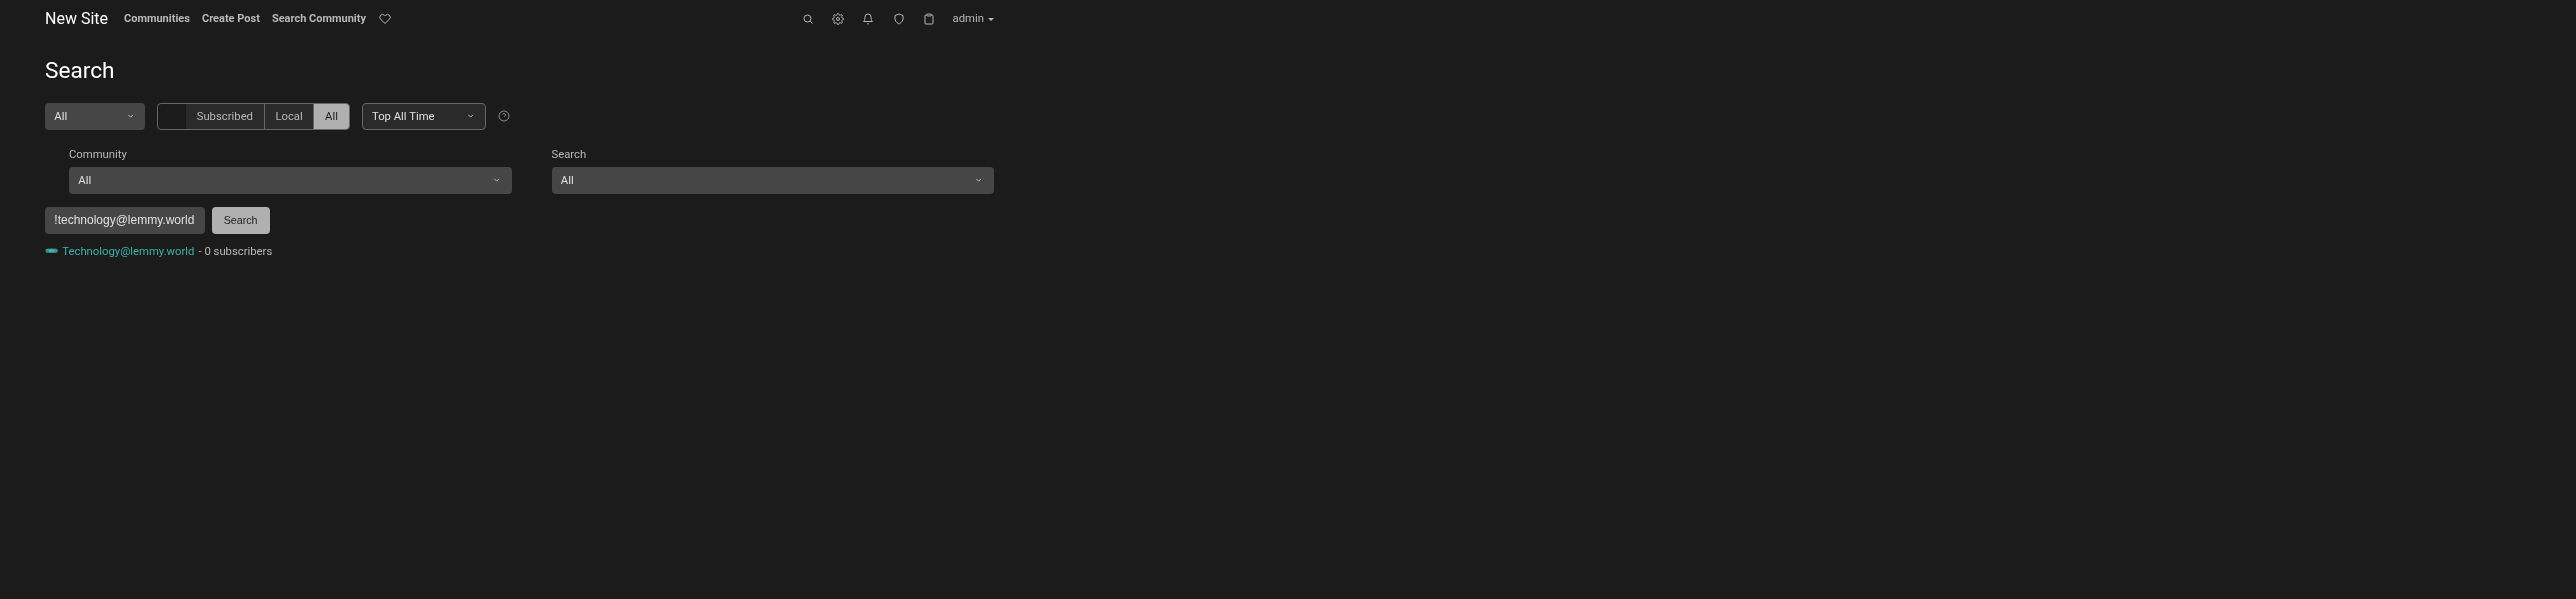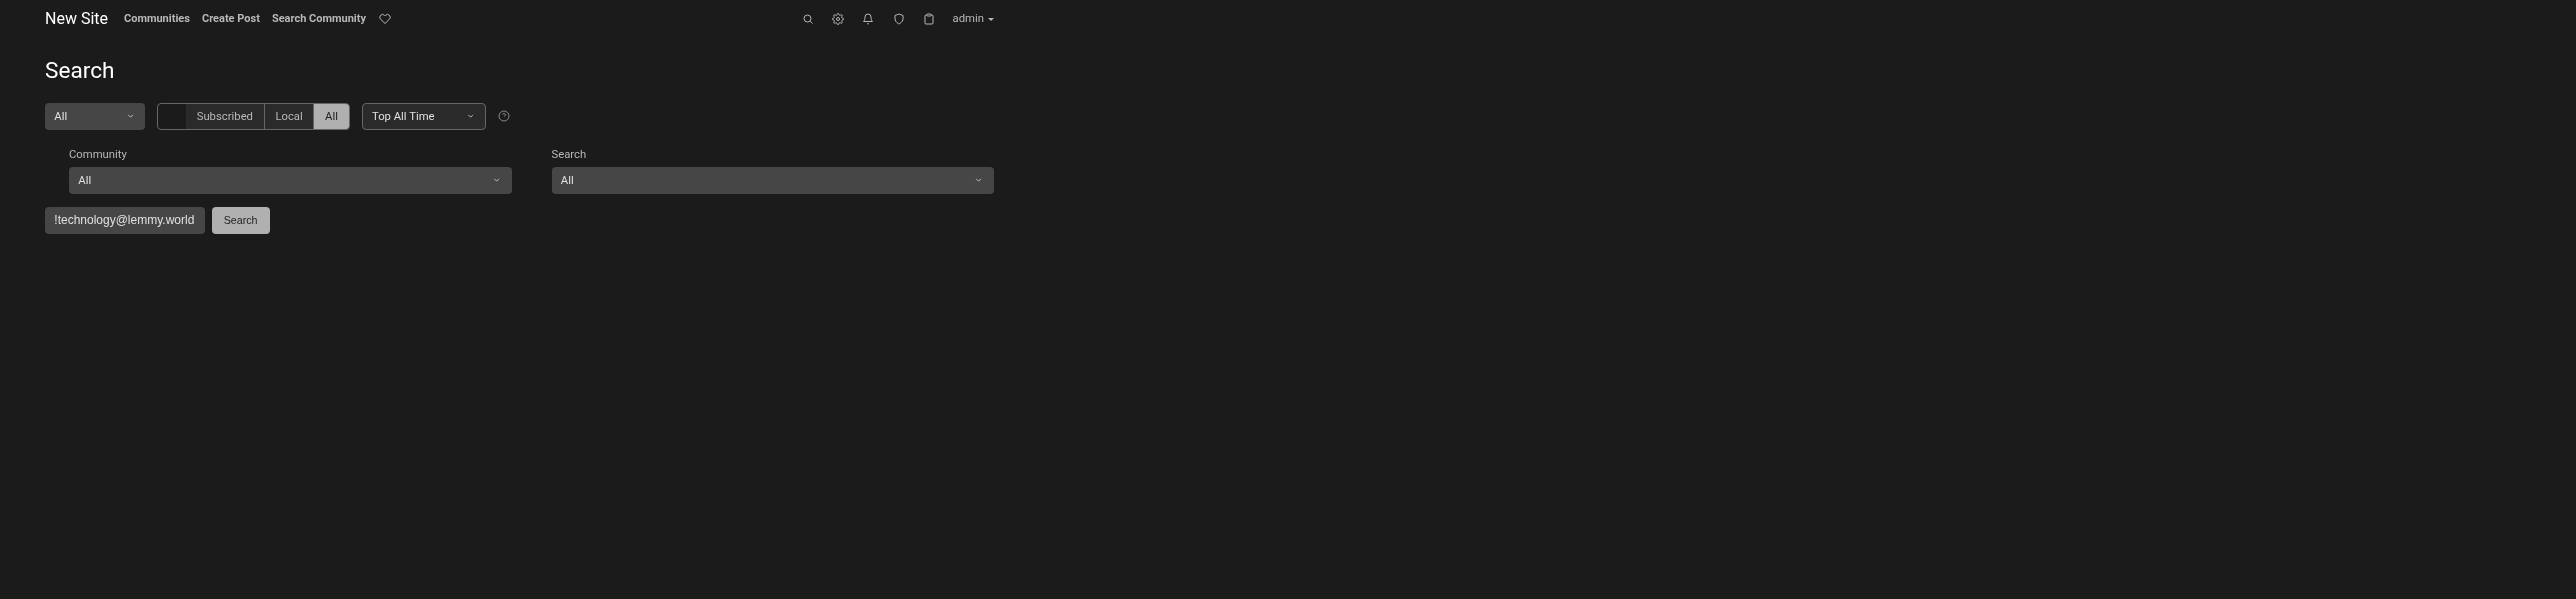--- a/index.html
+++ b/index.html
@@ -261,16 +261,27 @@
           </span>
         </div>
       </div>
     </div>
 
     <div class="search-row">
       <input class="search-input" value="!technology@lemmy.world" style="">
       <button class="search-btn">Search</button>
     </div>
 
+    <div class="result-row">
+      <span class="result-icon">
+        <svg width="13.3" height="9.3" viewBox="0 0 24 16" fill="currentColor">
+            <ellipse cx="6" cy="8" rx="5" ry="4" opacity="0.8"></ellipse>
+            <ellipse cx="18" cy="8" rx="5" ry="4" opacity="0.8"></ellipse>
+            <ellipse cx="12" cy="8" rx="5" ry="4"></ellipse>
+          </svg>
+      </span>
+      <span class="result-link">Technology@lemmy.world</span>
+      <span class="result-meta"> - 0 subscribers</span>
+    </div>
 
   </main>
 </div>
 
 
 </body></html>

